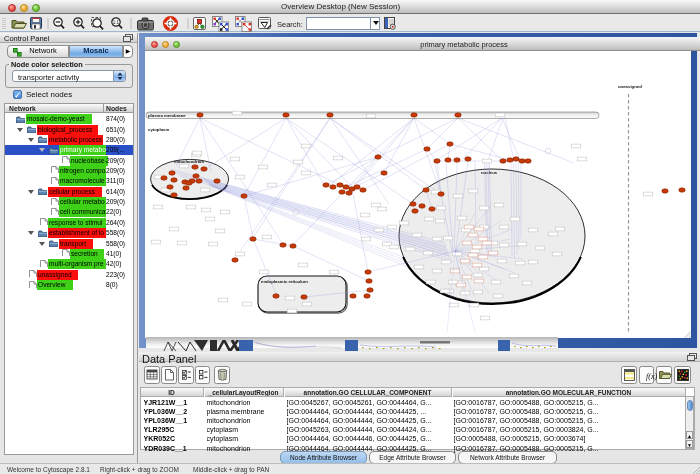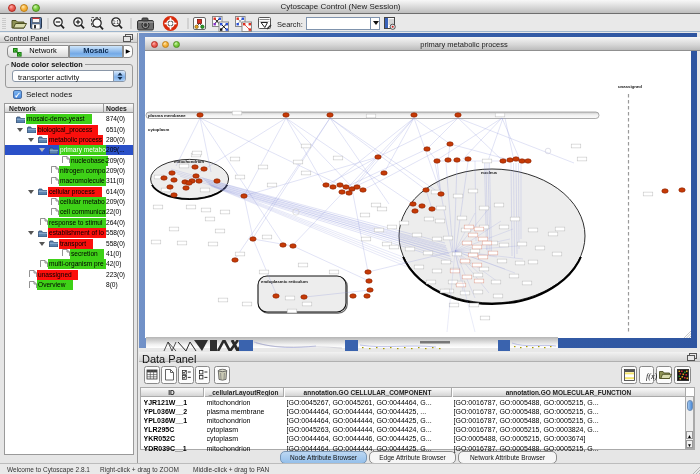--- a/index.html
+++ b/index.html
@@ -58,21 +58,21 @@
 #statusbar{position:absolute;left:0;top:463px;width:700px;height:11px;background:#e9e9e9;border-top:1px solid #bcbcbc;font-size:6.5px;color:#333;}
 </style>
 </head>
 <body>
 <div id="app">
 
   <div id="titlebar">
     <div class="mbtn" style="left:8px;background:radial-gradient(circle at 35% 30%,#ffb3ae,#ec6156 45%,#d03a30);border:0.5px solid #b5281f;"></div>
     <div class="mbtn" style="left:20px;background:radial-gradient(circle at 35% 30%,#ffe9b0,#f8b43e 45%,#e09a1f);border:0.5px solid #c07f14;"></div>
     <div class="mbtn" style="left:32px;background:radial-gradient(circle at 35% 30%,#d3f8b1,#7ed043 45%,#5aaa22);border:0.5px solid #4d8f1d;"></div>
-    <div class="ttl">Cytoscape Control (New Session)</div>
+    <div class="ttl">Overview Desktop (New Session)</div>
   </div>
 
   <div id="leftpanel">
     <div id="cphead">
         <span>Control Panel</span>
       <svg class="abs" style="left:123px;top:1px" width="10" height="8">
           <rect x="2.5" y="0.5" width="7" height="5" fill="none" stroke="#555" stroke-width="1"></rect>
           <rect x="0.5" y="2.5" width="7" height="5" fill="#e6e6e6" stroke="#555" stroke-width="1"></rect>
         </svg>
     </div>

